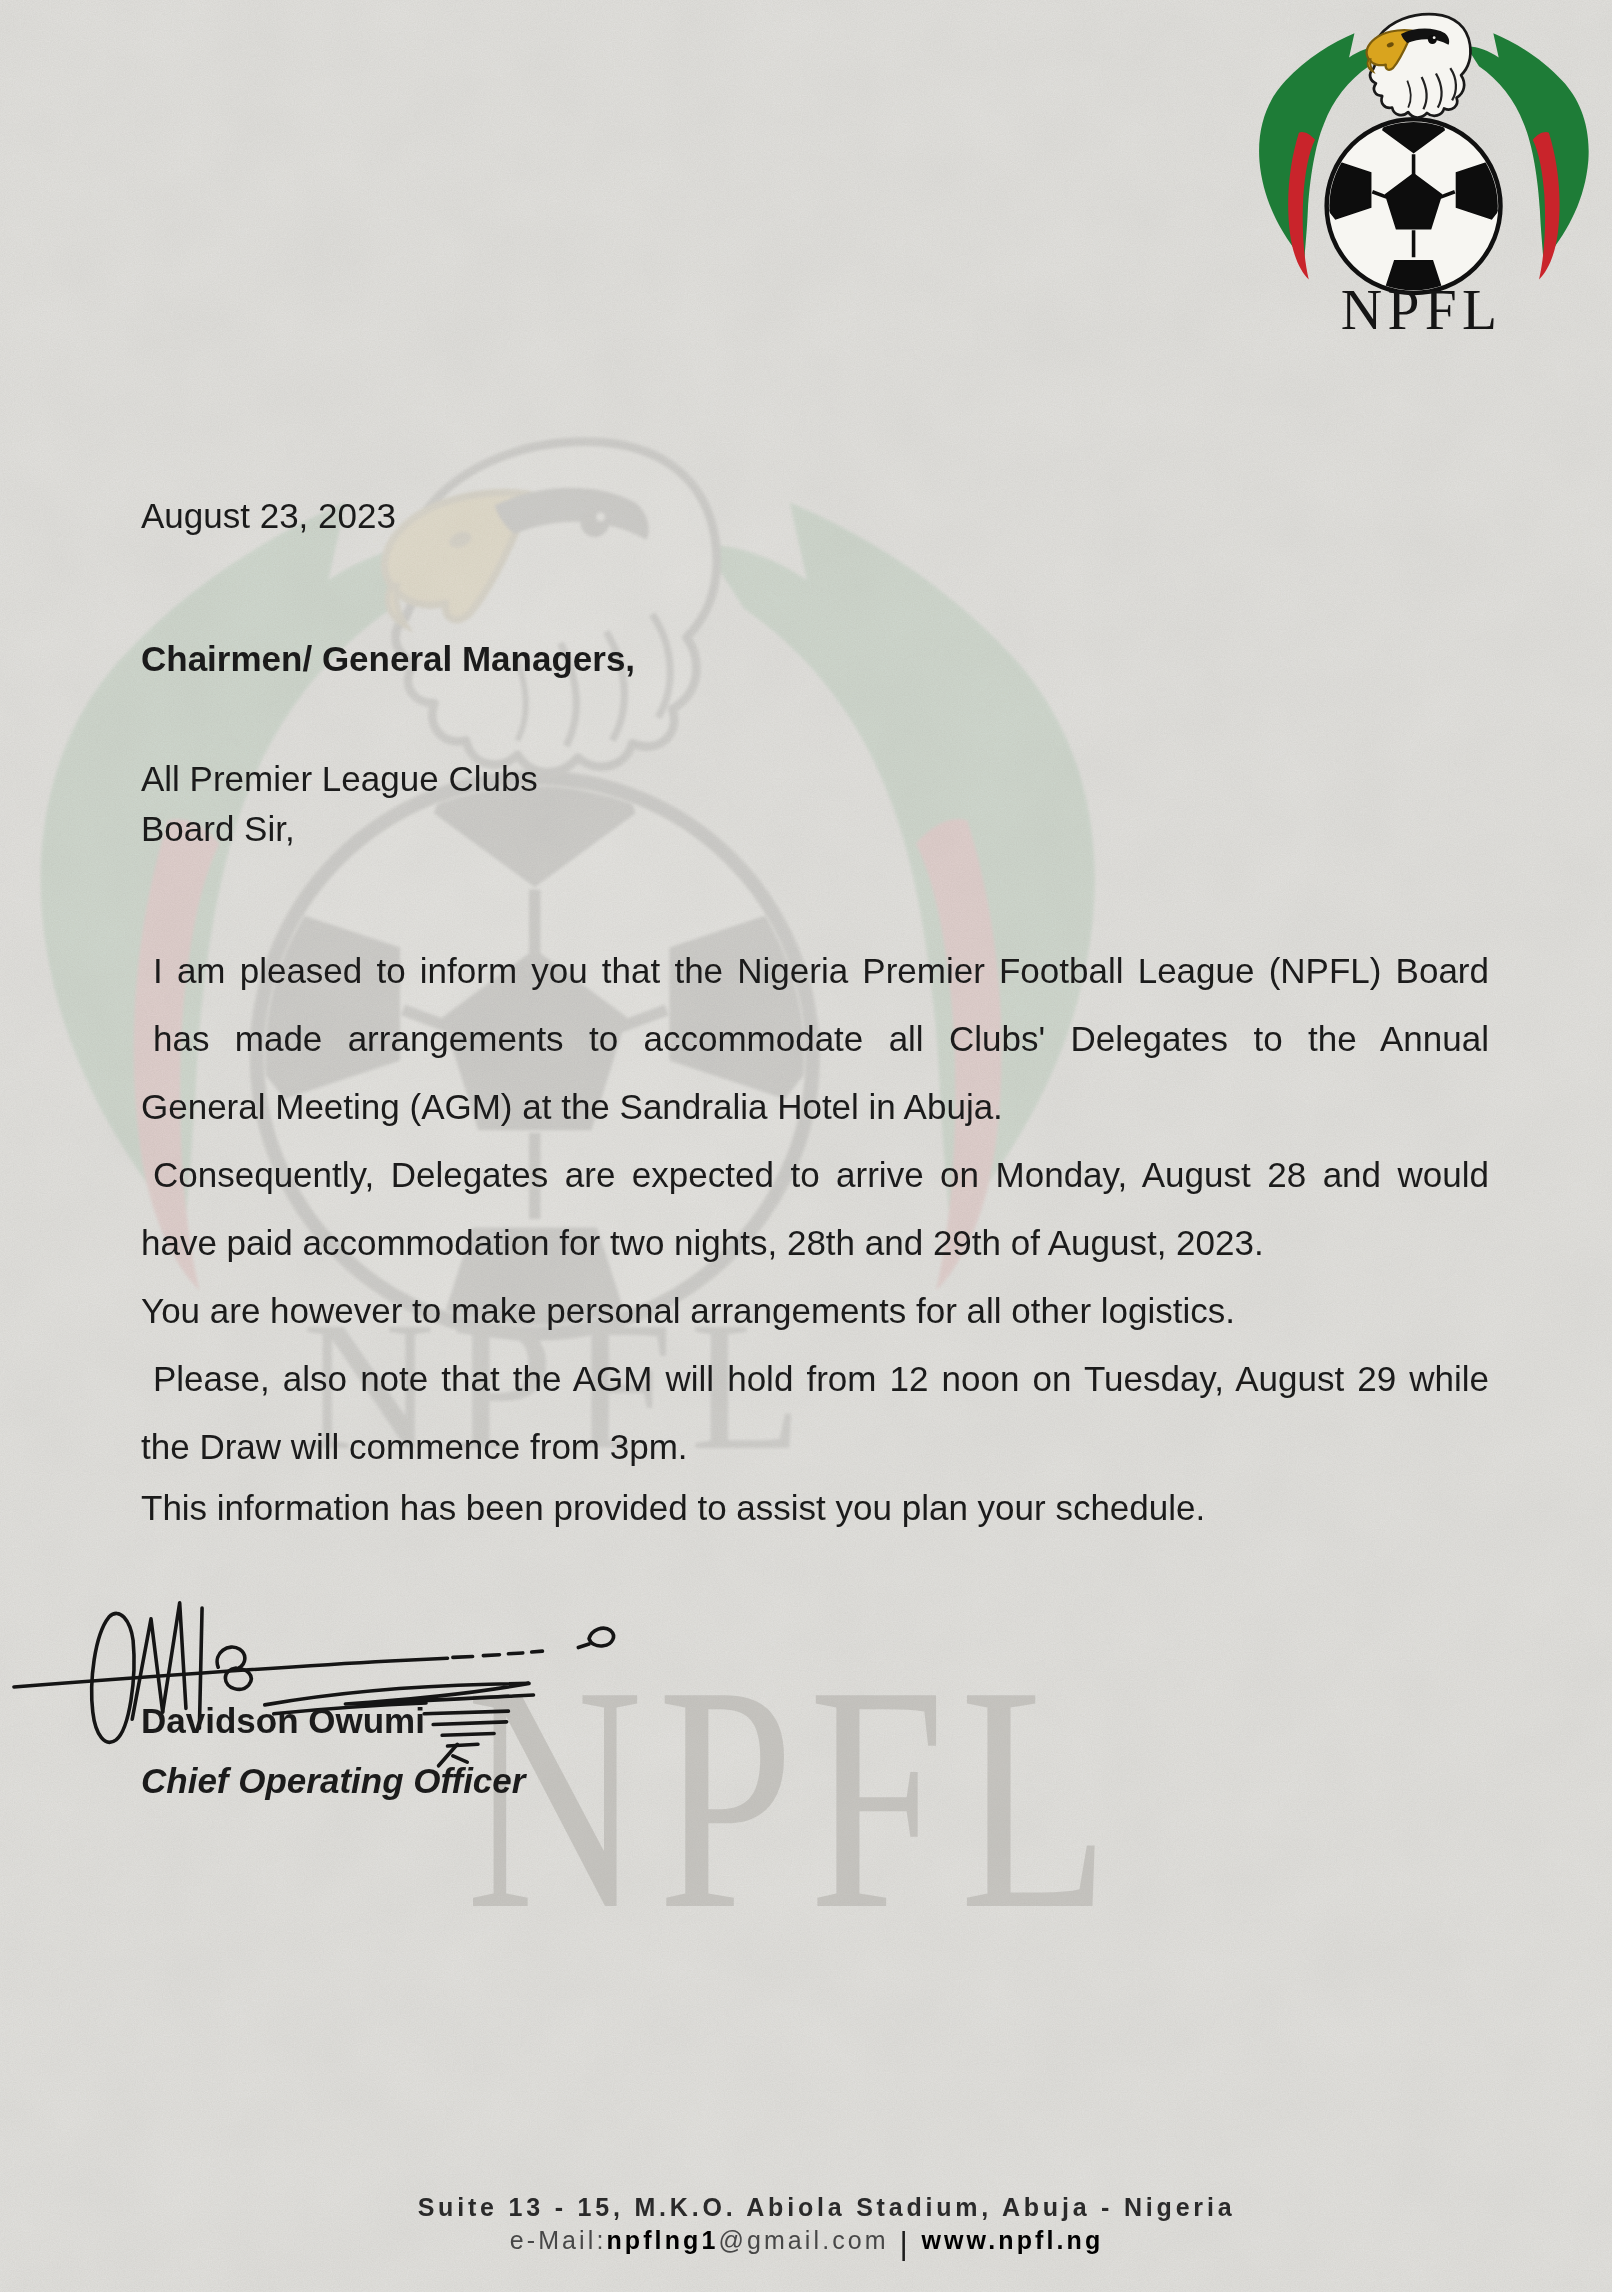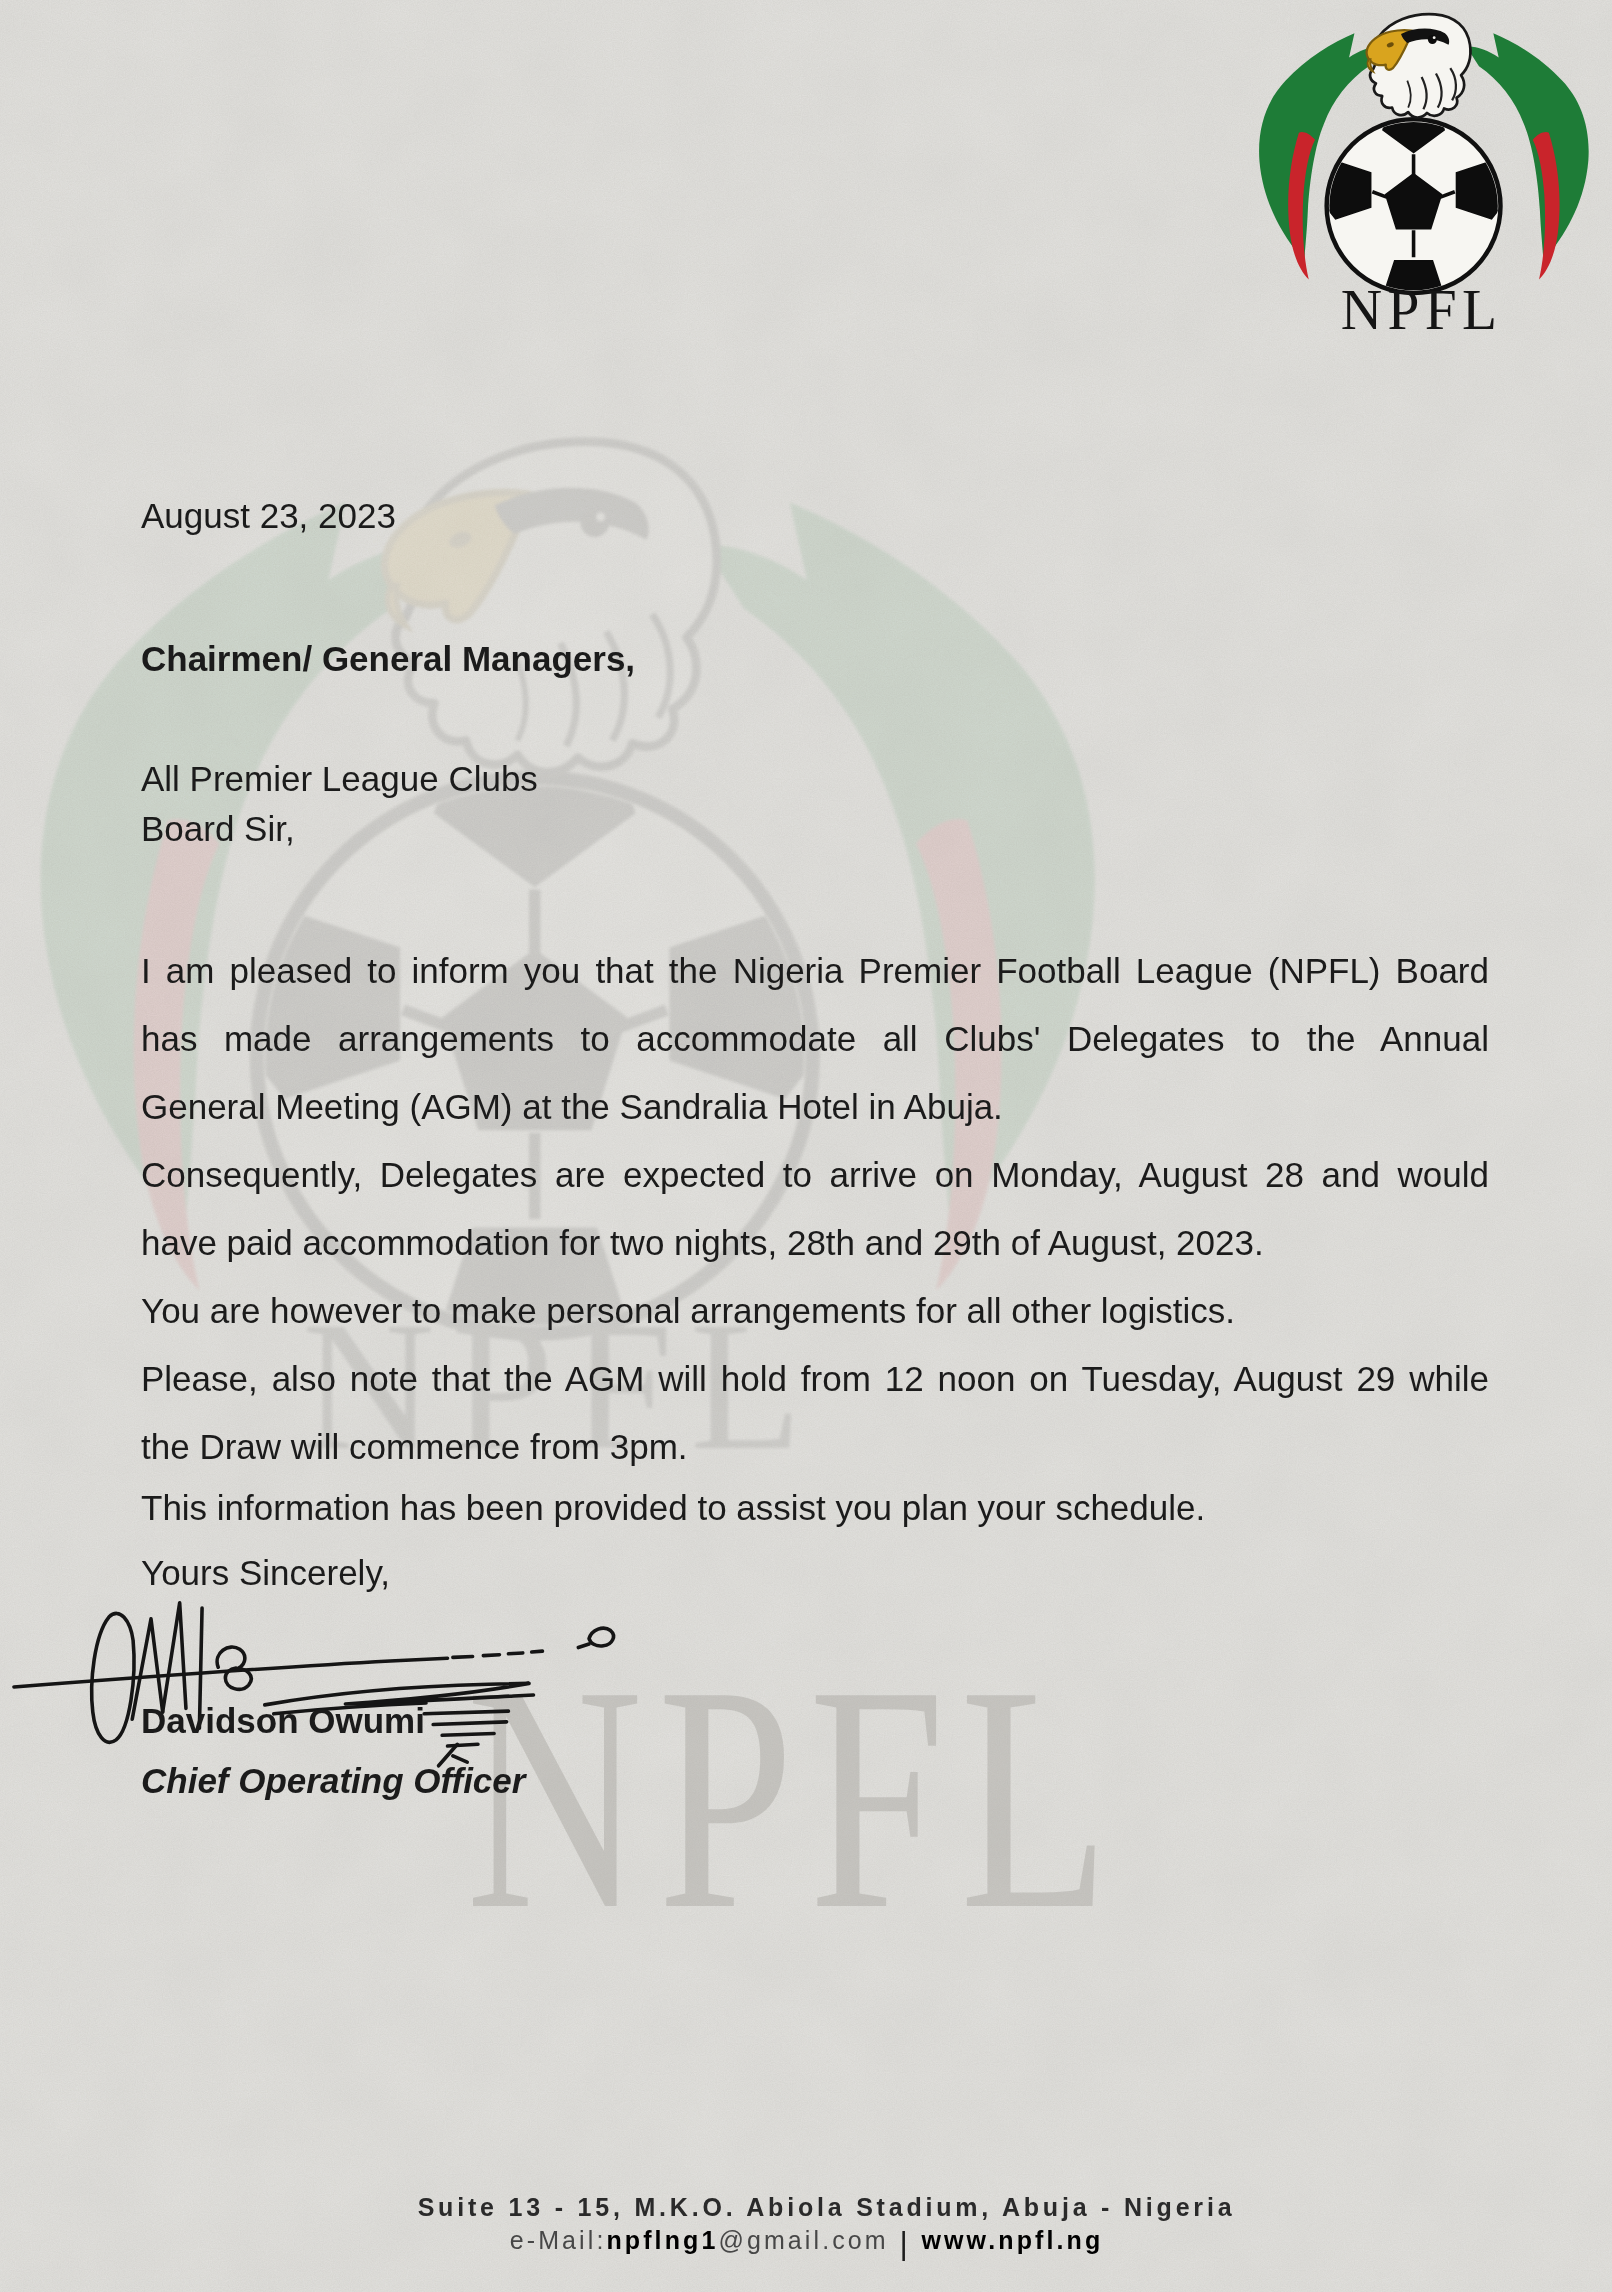--- a/index.html
+++ b/index.html
@@ -5,21 +5,21 @@
   html,body{margin:0;padding:0;background:#9a9a98;}
   .page{
     position:relative; width:1613px; height:2293px; overflow:hidden;
     background:#d7d6d2; color:#1b1b1b;
     font-family:"Liberation Sans", sans-serif;
   }
   .grain{position:absolute; left:0; top:0; width:1613px; height:2293px; pointer-events:none;}
   
   .tb{position:absolute; left:141px; width:1348px; font-size:35px; line-height:54px;}
   .para{line-height:68px;}
-  .jl{text-align:justify; text-align-last:justify;}
+  .jl{text-align:justify; text-align-last:justify;margin-left:12px;}
   .bold{font-weight:bold;}
   .subject{font-weight:bold; letter-spacing:0.4px;}
   .sig-name{font-weight:bold;}
   .sig-title{font-weight:bold; font-style:italic;}
   .y-date{top:489px;}
   .y-addr1{top:632px;}
   .y-addr2{top:752px;}
   .y-sal{top:802px;}
   .y-subj{top:876px;}
   .y-p1{top:937px;}
@@ -153,21 +153,20 @@
 
   <div class="tb para y-p4">
     <div class="jl">Please, also note that the AGM will hold from 12 noon on Tuesday, August 29 while</div>
     <div>the Draw will commence from 3pm.</div>
   </div>
 
   <div class="tb para y-p5">
     <div>This information has been provided to assist you plan your schedule.</div>
   </div>
 
-  <div class="tb y-close">Yours Sincerely,</div>
 
   <svg class="sig" viewBox="0 0 710 212">
     <g>
       <path d="M10,116 C140,106 300,94 430,87 C455,86 475,85 494,84"></path>
       <path d="M500,83 L522,82"></path>
       <path d="M534,81 L552,80"></path>
       <path d="M562,79 L578,78"></path>
       <path d="M588,77 L600,76"></path>
       <path d="M640,72 L652,68"></path>
       <path d="M652,62 C655,52 668,47 676,53 C683,59 678,69 668,70 C660,71 654,68 652,62 Z"></path>

